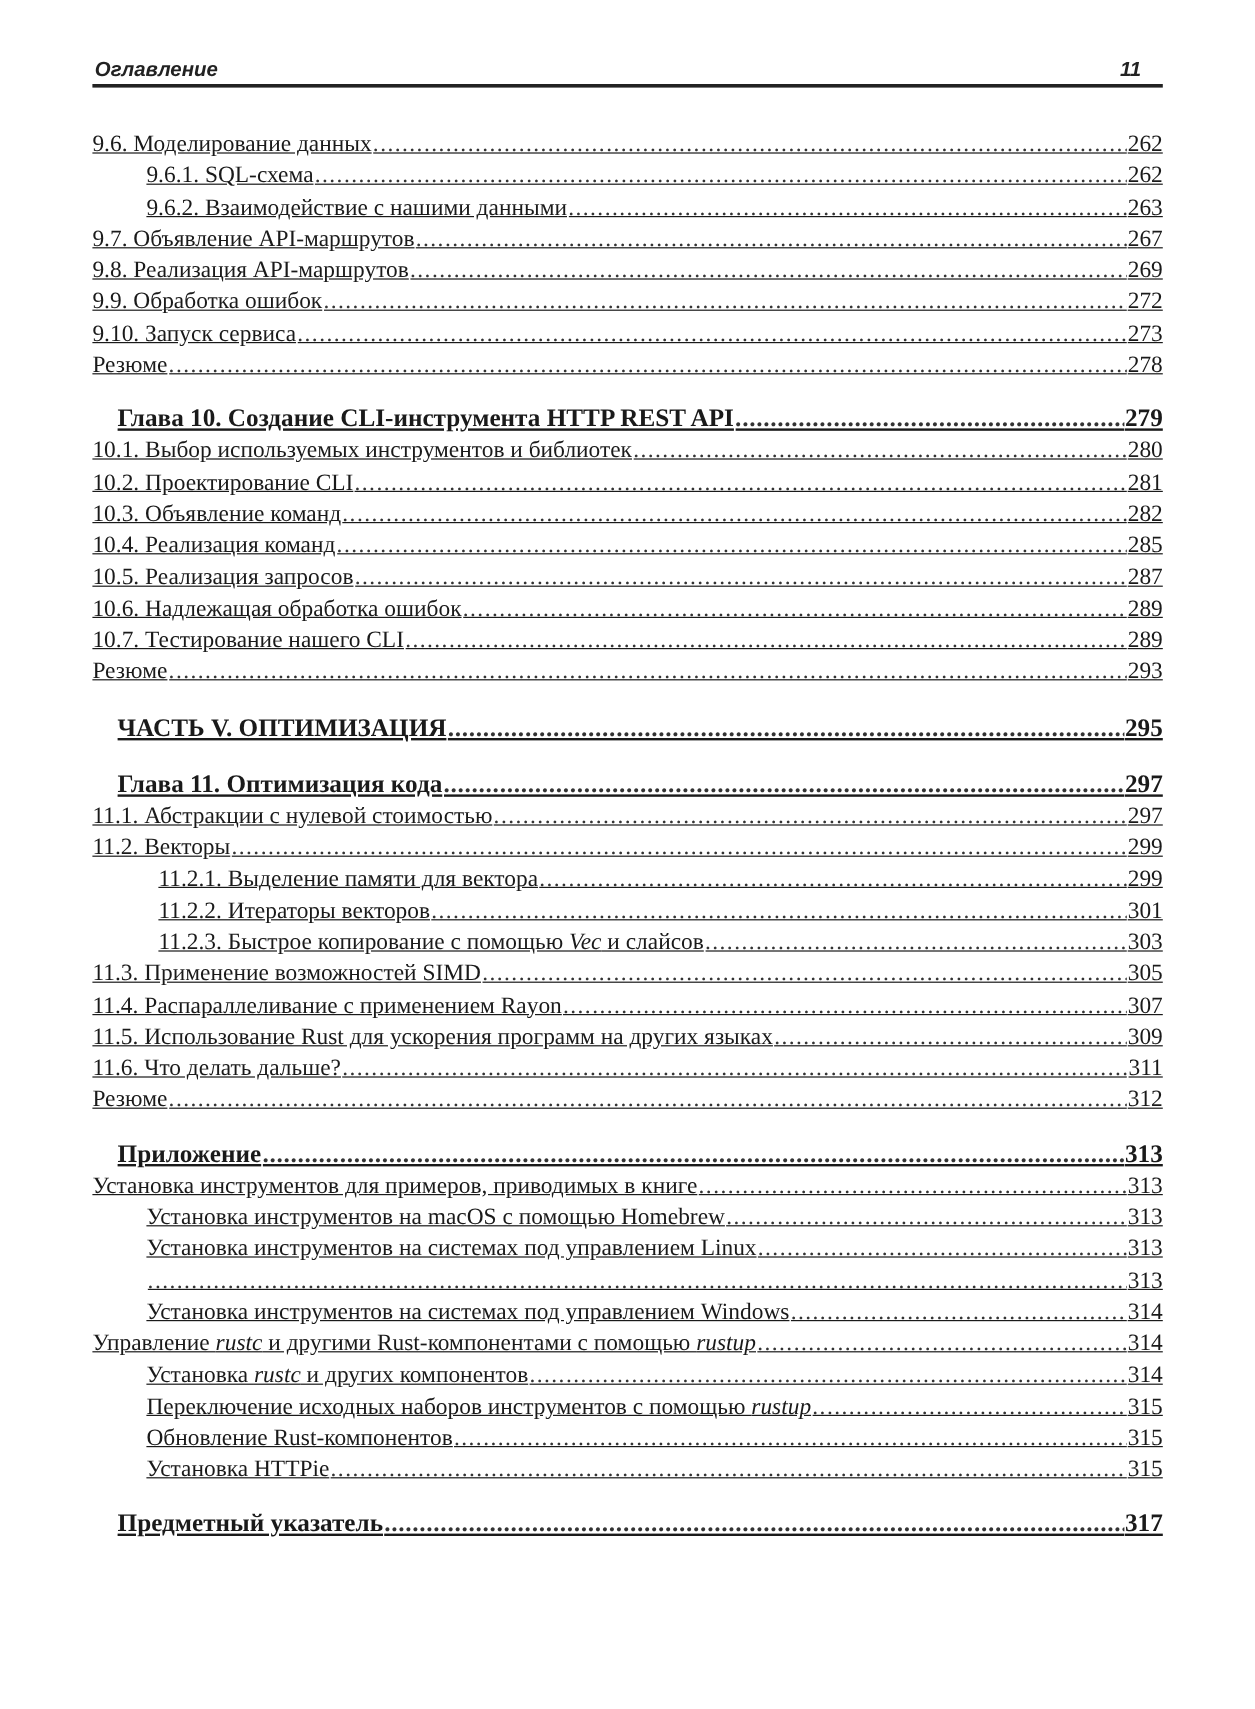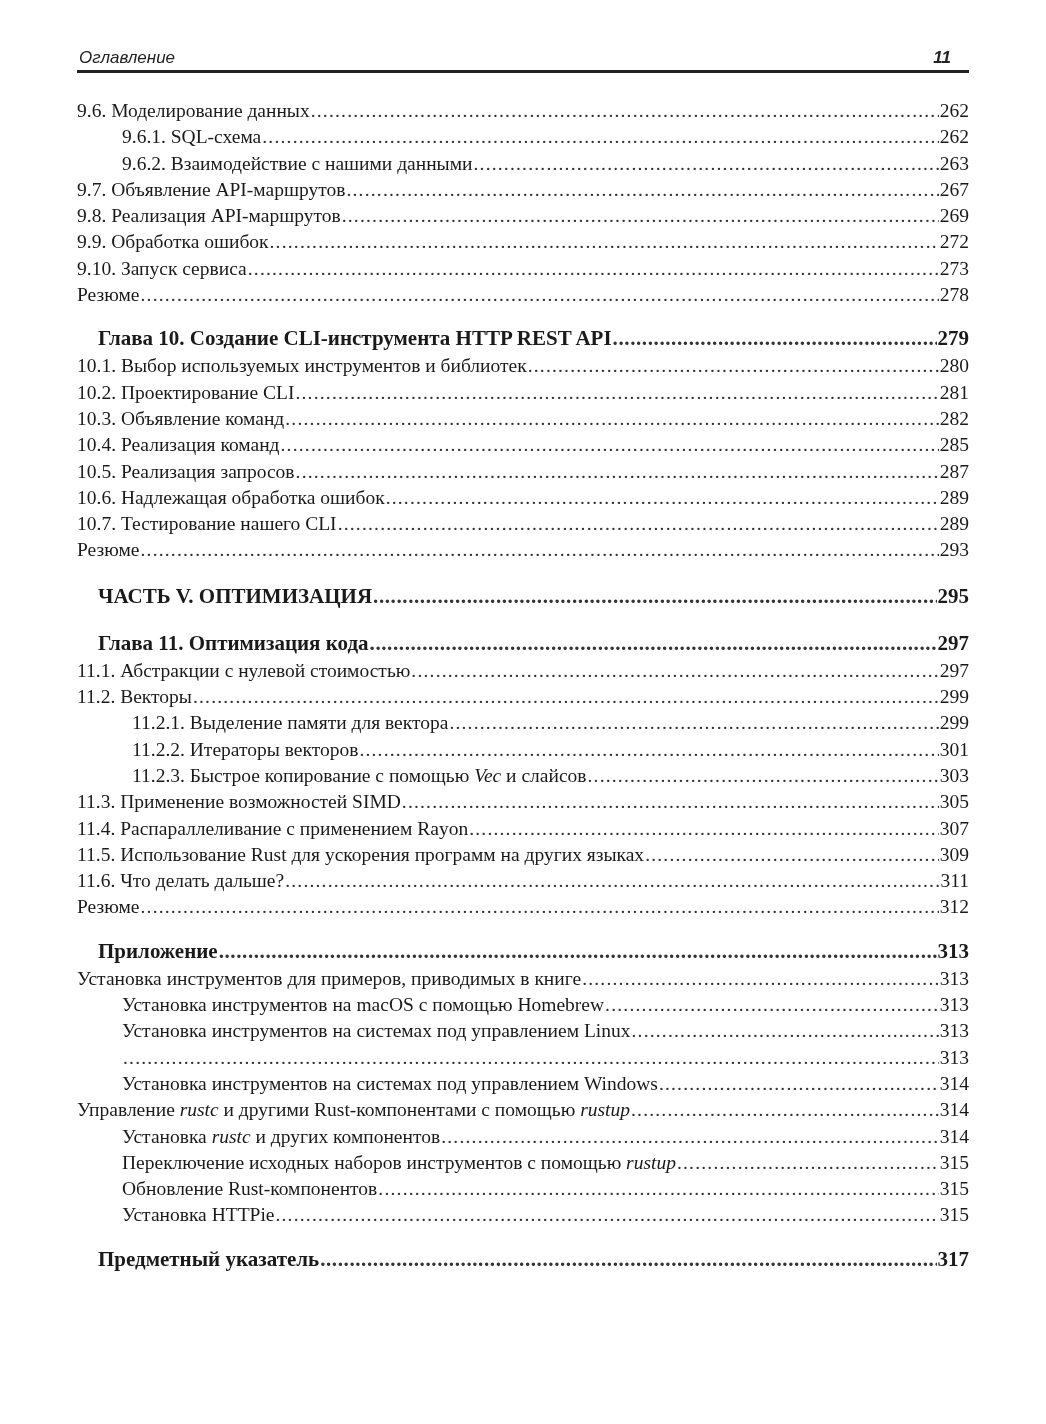--- a/index.html
+++ b/index.html
@@ -1,24 +1,24 @@
 <!DOCTYPE html>
 <html><head>
 <meta charset="utf-8">
 <style>
   html, body { margin: 0; padding: 0; background: #ffffff; }
   body { width: 1046px; height: 1424px; position: relative; overflow: hidden; color: #1a1a1a; }
   .page { position: absolute; left: 77px; top: 0; width: 892px; }
   .running-head { position: absolute; top: 48px; left: 0; width: 892px; height: 22px;
     font-family: "Liberation Sans", sans-serif; font-style: italic; font-size: 17px; color: #222; }
-  .running-head .title { position: absolute; left: 2px; top: 0; }
+  .running-head .title { position: absolute; left: 2px; top: 0; font-weight: bold; }
   .running-head .num { position: absolute; right: 18px; top: 0; font-weight: bold; }
   .rule { position: absolute; top: 70px; left: 0; width: 892px; height: 3px; background: #222; }
-  .toc { position: absolute; left: 0; top: 98px; width: 892px;
-    font-family: "Liberation Serif", serif; font-size: 19.5px; }
+  .toc { position: absolute; left: 0; top: 108px; width: 892px;
+    font-family: "Liberation Serif", serif; font-size: 19.5px; text-decoration: underline; }
   .row { display: flex; align-items: baseline; height: 26.3px; line-height: 26.3px; white-space: nowrap; }
   .row .label { flex: 0 0 auto; }
   .row .dots { flex: 1 1 auto; overflow: hidden; margin: 0 1px; letter-spacing: 0; color: #333; }
   .row .dots::after { content: "........................................................................................................................................................................................................................................................................"; letter-spacing: 1.2px; }
   .row .page-num { flex: 0 0 auto; }
   .row.l1 { padding-left: 0; }
   .row.l2 { padding-left: 45px; }
   .row.l2b { padding-left: 55px; }
   .row.l2c { padding-left: 45px; }
   .row.head { font-weight: bold; font-size: 21px; height: 30px; line-height: 30px; margin-left: 21px; }

